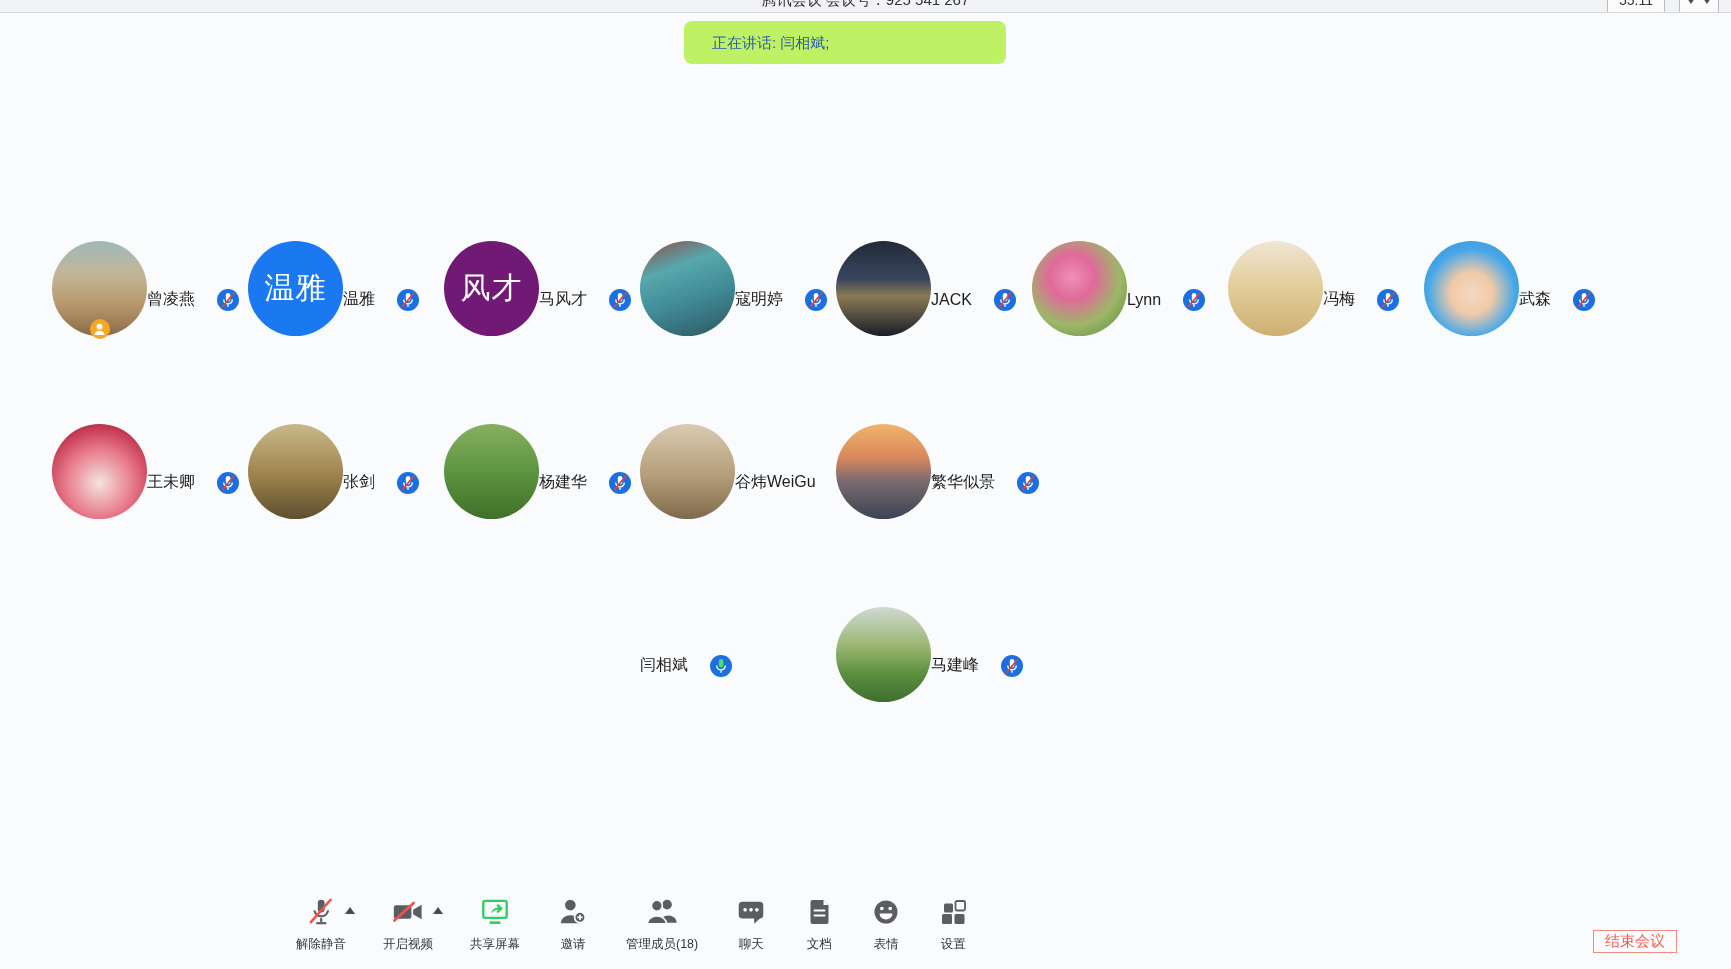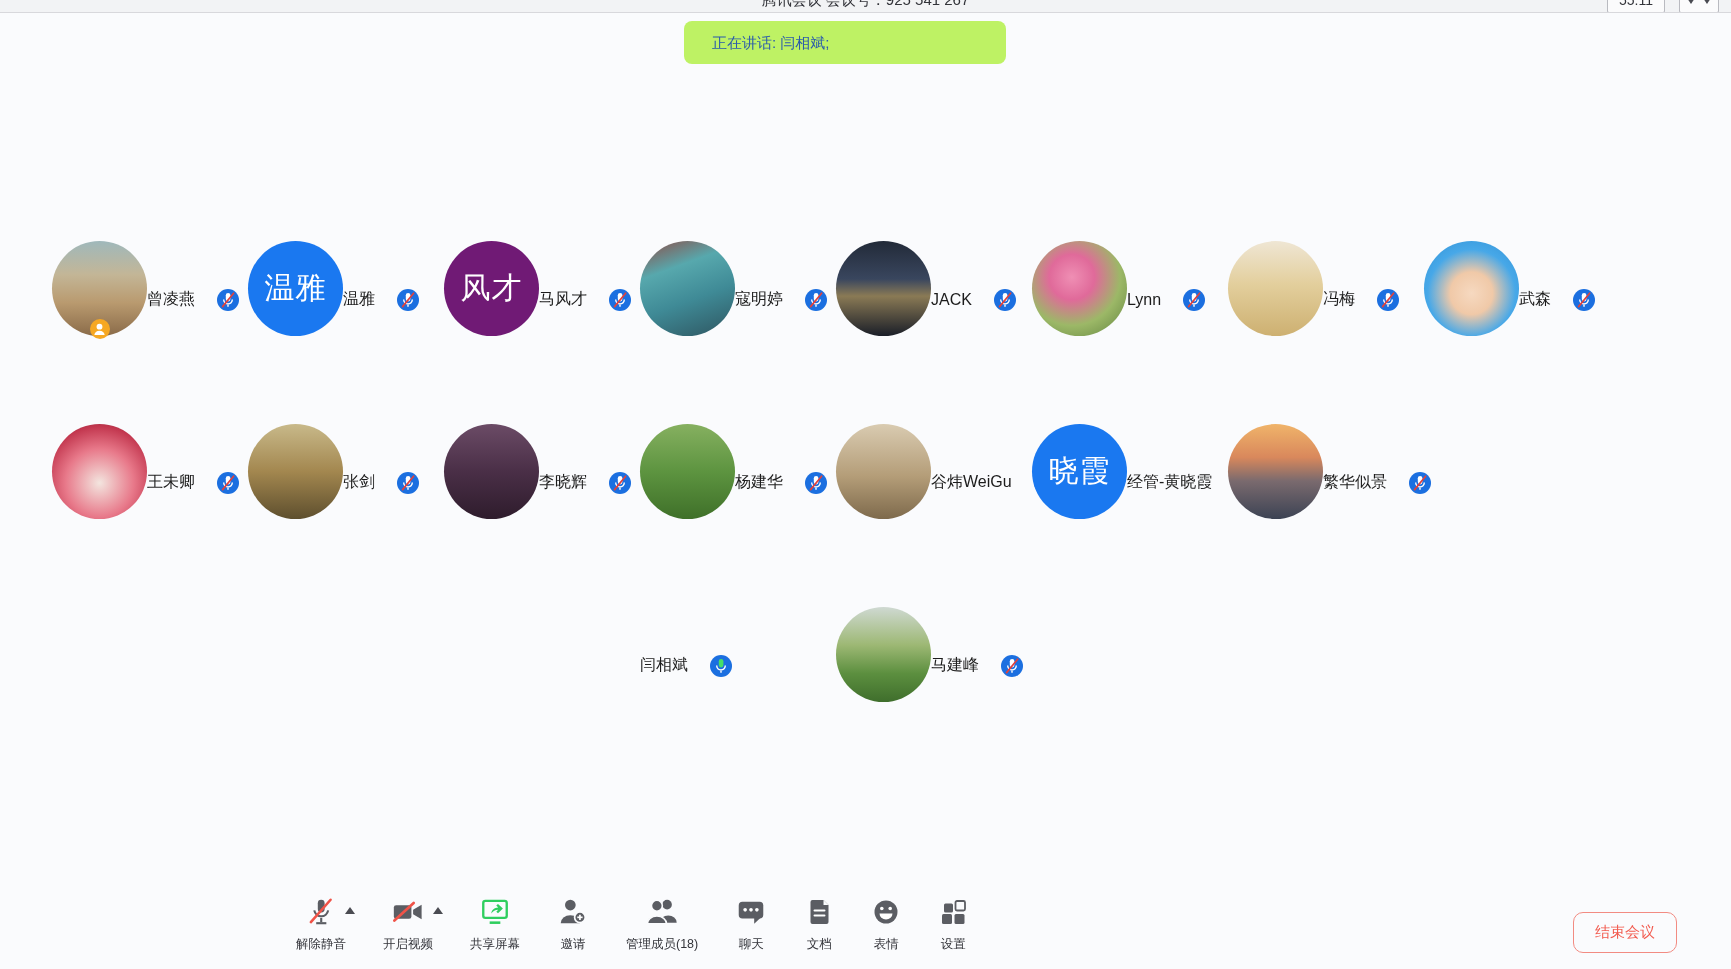--- a/index.html
+++ b/index.html
@@ -88,22 +88,22 @@
   .dd-arrow {
     position:absolute; right:-18px; top:12px; width:0; height:0;
     border-left:5px solid transparent; border-right:5px solid transparent;
     border-bottom:7px solid #4a4b52;
   }
   .tb-ic { fill:#5b5d63; }
   .tb-ic .red { stroke:#f05348; stroke-width:2.4; stroke-linecap:round; }
   .tb-ic .grn-st { stroke:#2fce5f; fill:none; }
   .tb-ic .grn-f { fill:#2fce5f; }
   .end-btn {
-    position:absolute; right:54px; bottom:16px; height:41px; padding:0 21px;
-    border:1px solid #f28b82; border-radius:10px; background:transparent;
+    position:absolute; right:54px; bottom:16px; height:23px; padding:0 11px;
+    border:1px solid #f28b82; border-radius:0; background:transparent;
     color:#f25c50; font-size:15px; font-family:inherit; cursor:pointer;
   }
 </style>
 </head>
 <body>
 
 <div class="topbar">
   <div class="topbar-title">腾讯会议 会议号：925 541 267</div>
   <div class="timer-box">55:11</div>
   <div class="fs-btn">
@@ -287,37 +287,20 @@
         <svg viewBox="0 0 22 22" width="22" height="22">
           <rect class="cap" x="8.8" y="4" width="4.6" height="8.4" rx="2.3"></rect>
           <path class="arc" d="M6.7 10.6 a4.3 4.3 0 0 0 8.6 0"></path>
           <line class="stem" x1="11" y1="15.4" x2="11" y2="17.8"></line>
           <line class="slash" x1="5.6" y1="17.6" x2="16.6" y2="4.2"></line>
         </svg>
       </span>
     </div>
   </div>
       <div class="tile">
-    <div class="avatar" style="background: linear-gradient(rgb(107, 75, 102) 0%, rgb(74, 47, 71) 50%, rgb(46, 28, 44) 100%);">
-      <span class="initials"></span>
-
-    </div>
-    <div class="label-row">
-      <span class="p-name">李晓辉</span>
-      <span class="mic mic-muted">
-        <svg viewBox="0 0 22 22" width="22" height="22">
-          <rect class="cap" x="8.8" y="4" width="4.6" height="8.4" rx="2.3"></rect>
-          <path class="arc" d="M6.7 10.6 a4.3 4.3 0 0 0 8.6 0"></path>
-          <line class="stem" x1="11" y1="15.4" x2="11" y2="17.8"></line>
-          <line class="slash" x1="5.6" y1="17.6" x2="16.6" y2="4.2"></line>
-        </svg>
-      </span>
-    </div>
-  </div>
-      <div class="tile">
     <div class="avatar" style="background: linear-gradient(rgb(134, 176, 96) 0%, rgb(93, 148, 64) 50%, rgb(63, 112, 41) 100%);">
       <span class="initials"></span>
 
     </div>
     <div class="label-row">
       <span class="p-name">杨建华</span>
       <span class="mic mic-muted">
         <svg viewBox="0 0 22 22" width="22" height="22">
           <rect class="cap" x="8.8" y="4" width="4.6" height="8.4" rx="2.3"></rect>
           <path class="arc" d="M6.7 10.6 a4.3 4.3 0 0 0 8.6 0"></path>
@@ -327,37 +310,20 @@
       </span>
     </div>
   </div>
       <div class="tile">
     <div class="avatar" style="background: linear-gradient(rgb(217, 203, 177) 0%, rgb(180, 157, 120) 55%, rgb(126, 106, 76) 100%);">
       <span class="initials"></span>
 
     </div>
     <div class="label-row">
       <span class="p-name">谷炜WeiGu</span>
-      <span class="mic mic-muted">
-        <svg viewBox="0 0 22 22" width="22" height="22">
-          <rect class="cap" x="8.8" y="4" width="4.6" height="8.4" rx="2.3"></rect>
-          <path class="arc" d="M6.7 10.6 a4.3 4.3 0 0 0 8.6 0"></path>
-          <line class="stem" x1="11" y1="15.4" x2="11" y2="17.8"></line>
-          <line class="slash" x1="5.6" y1="17.6" x2="16.6" y2="4.2"></line>
-        </svg>
-      </span>
-    </div>
-  </div>
-      <div class="tile">
-    <div class="avatar" style="background: rgb(26, 120, 240);">
-      <span class="initials">晓霞</span>
-
-    </div>
-    <div class="label-row">
-      <span class="p-name">经管-黄晓霞</span>
       <span class="mic mic-muted">
         <svg viewBox="0 0 22 22" width="22" height="22">
           <rect class="cap" x="8.8" y="4" width="4.6" height="8.4" rx="2.3"></rect>
           <path class="arc" d="M6.7 10.6 a4.3 4.3 0 0 0 8.6 0"></path>
           <line class="stem" x1="11" y1="15.4" x2="11" y2="17.8"></line>
           <line class="slash" x1="5.6" y1="17.6" x2="16.6" y2="4.2"></line>
         </svg>
       </span>
     </div>
   </div>

